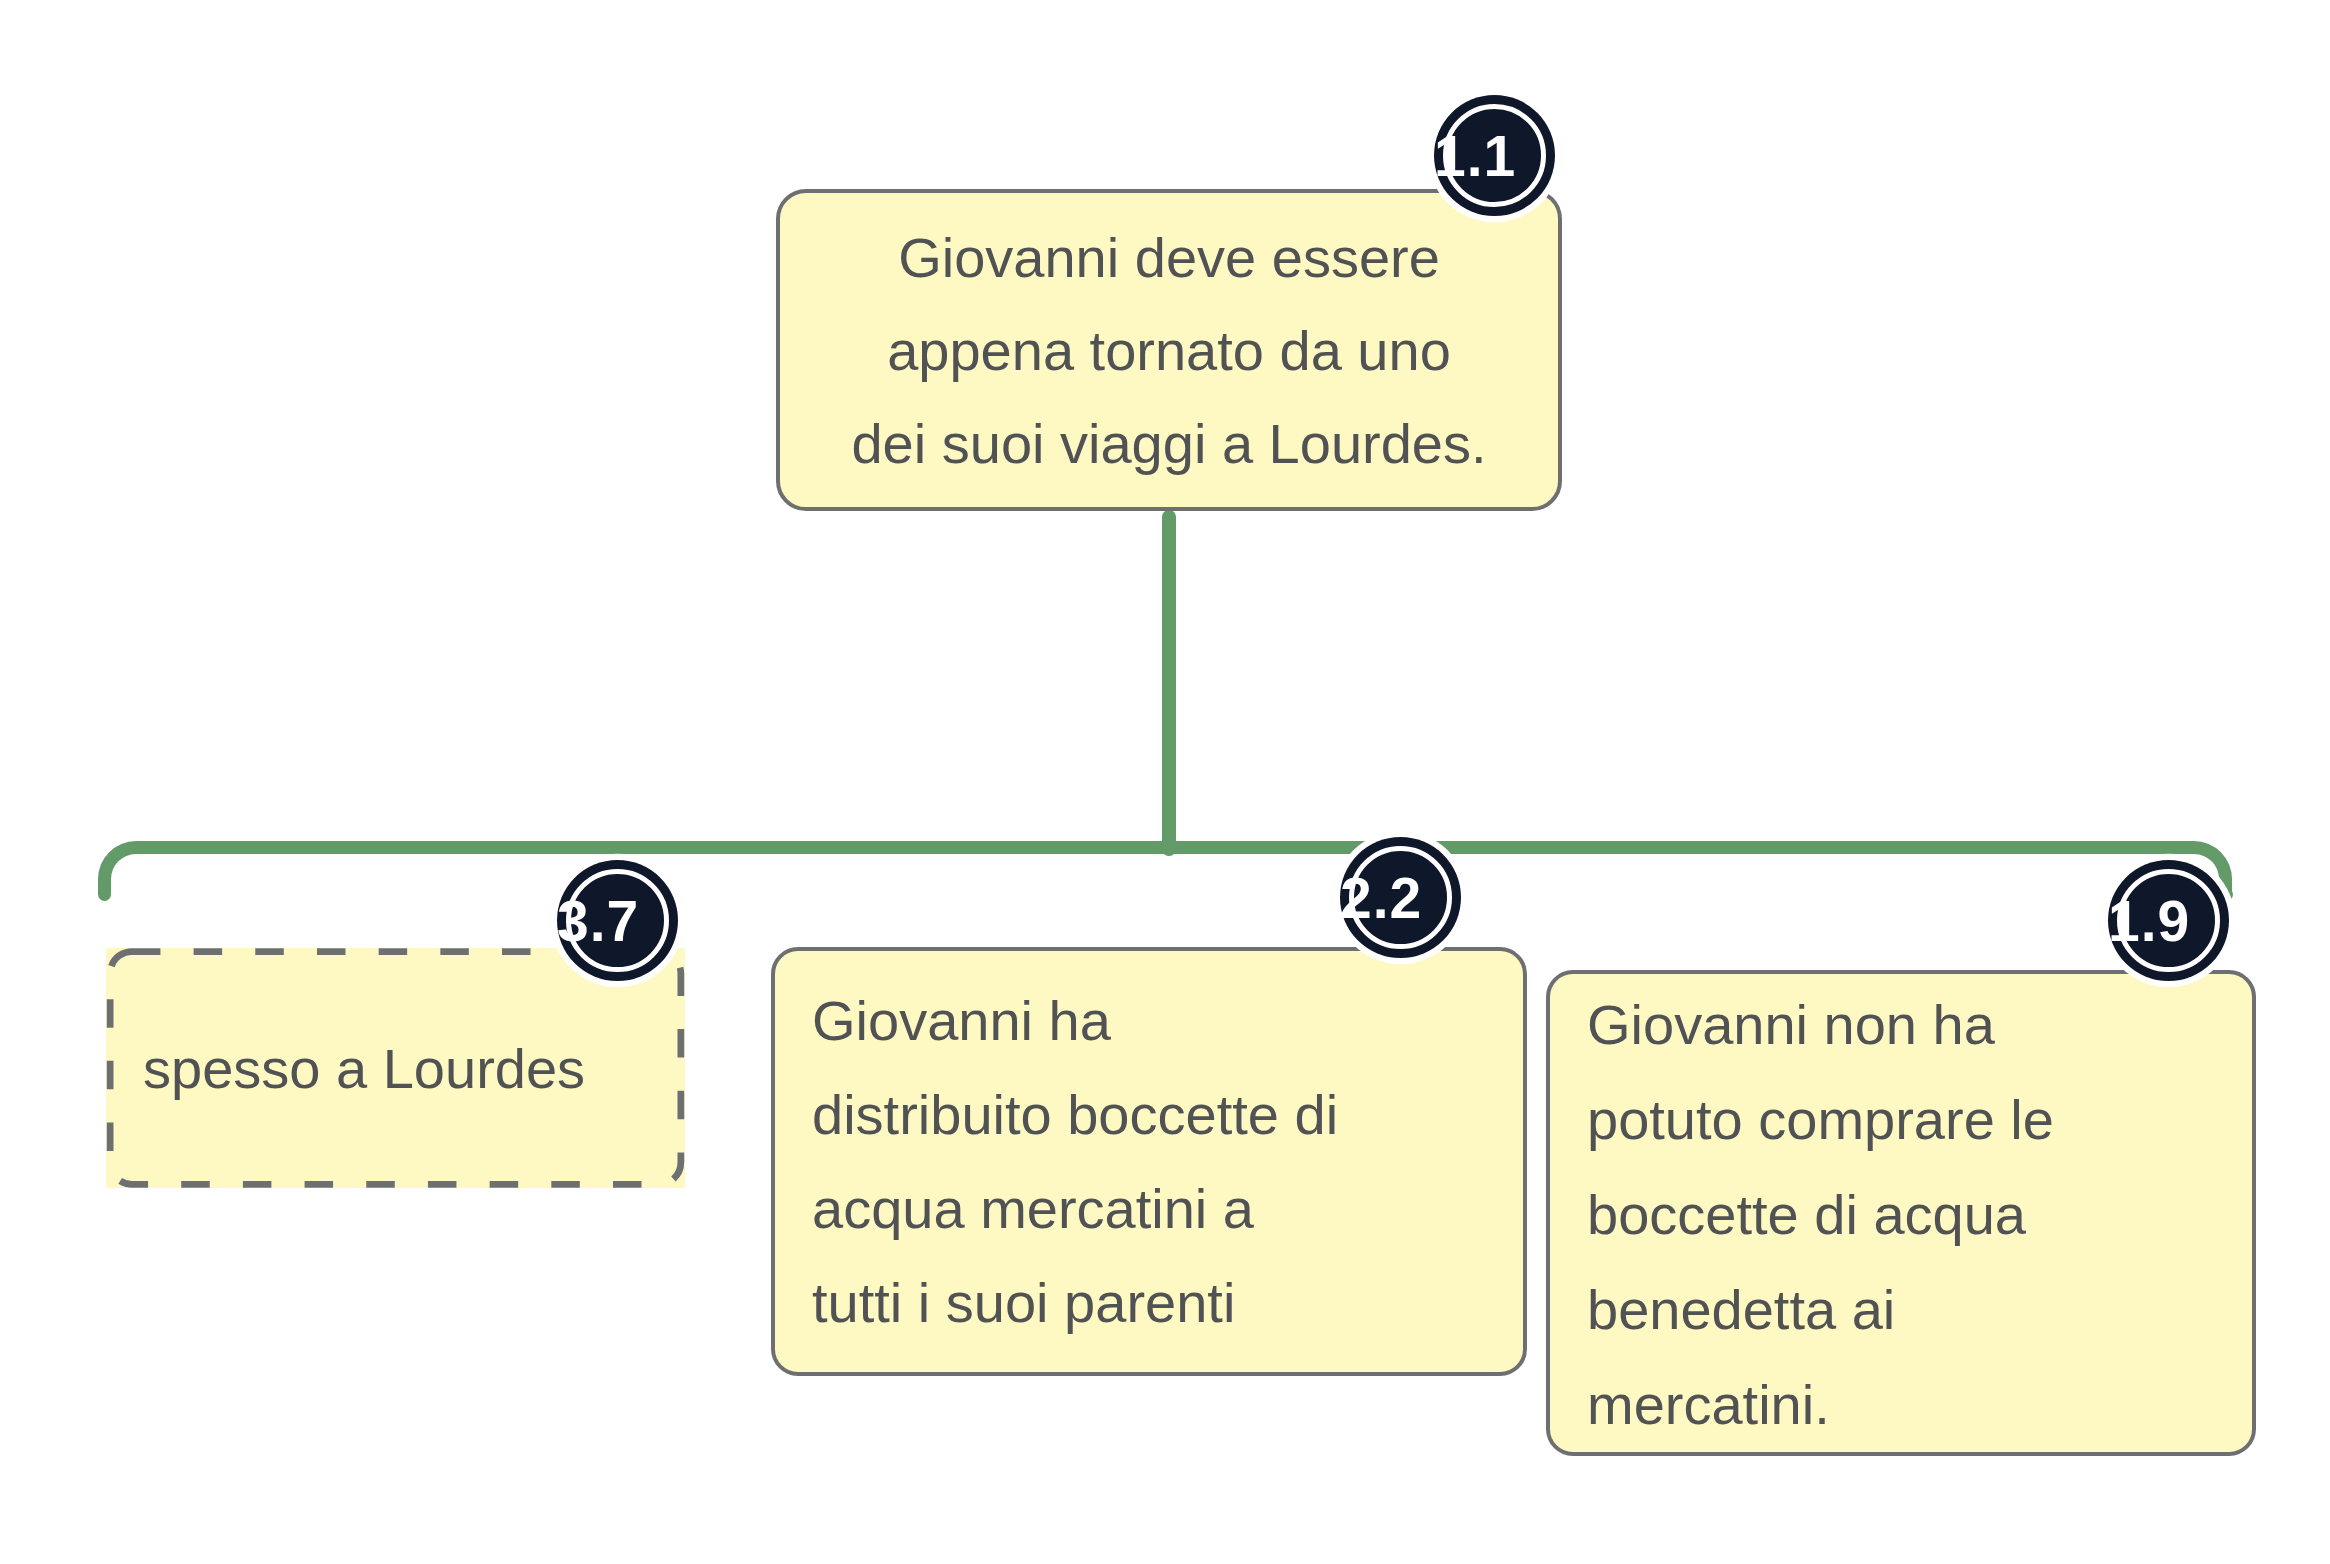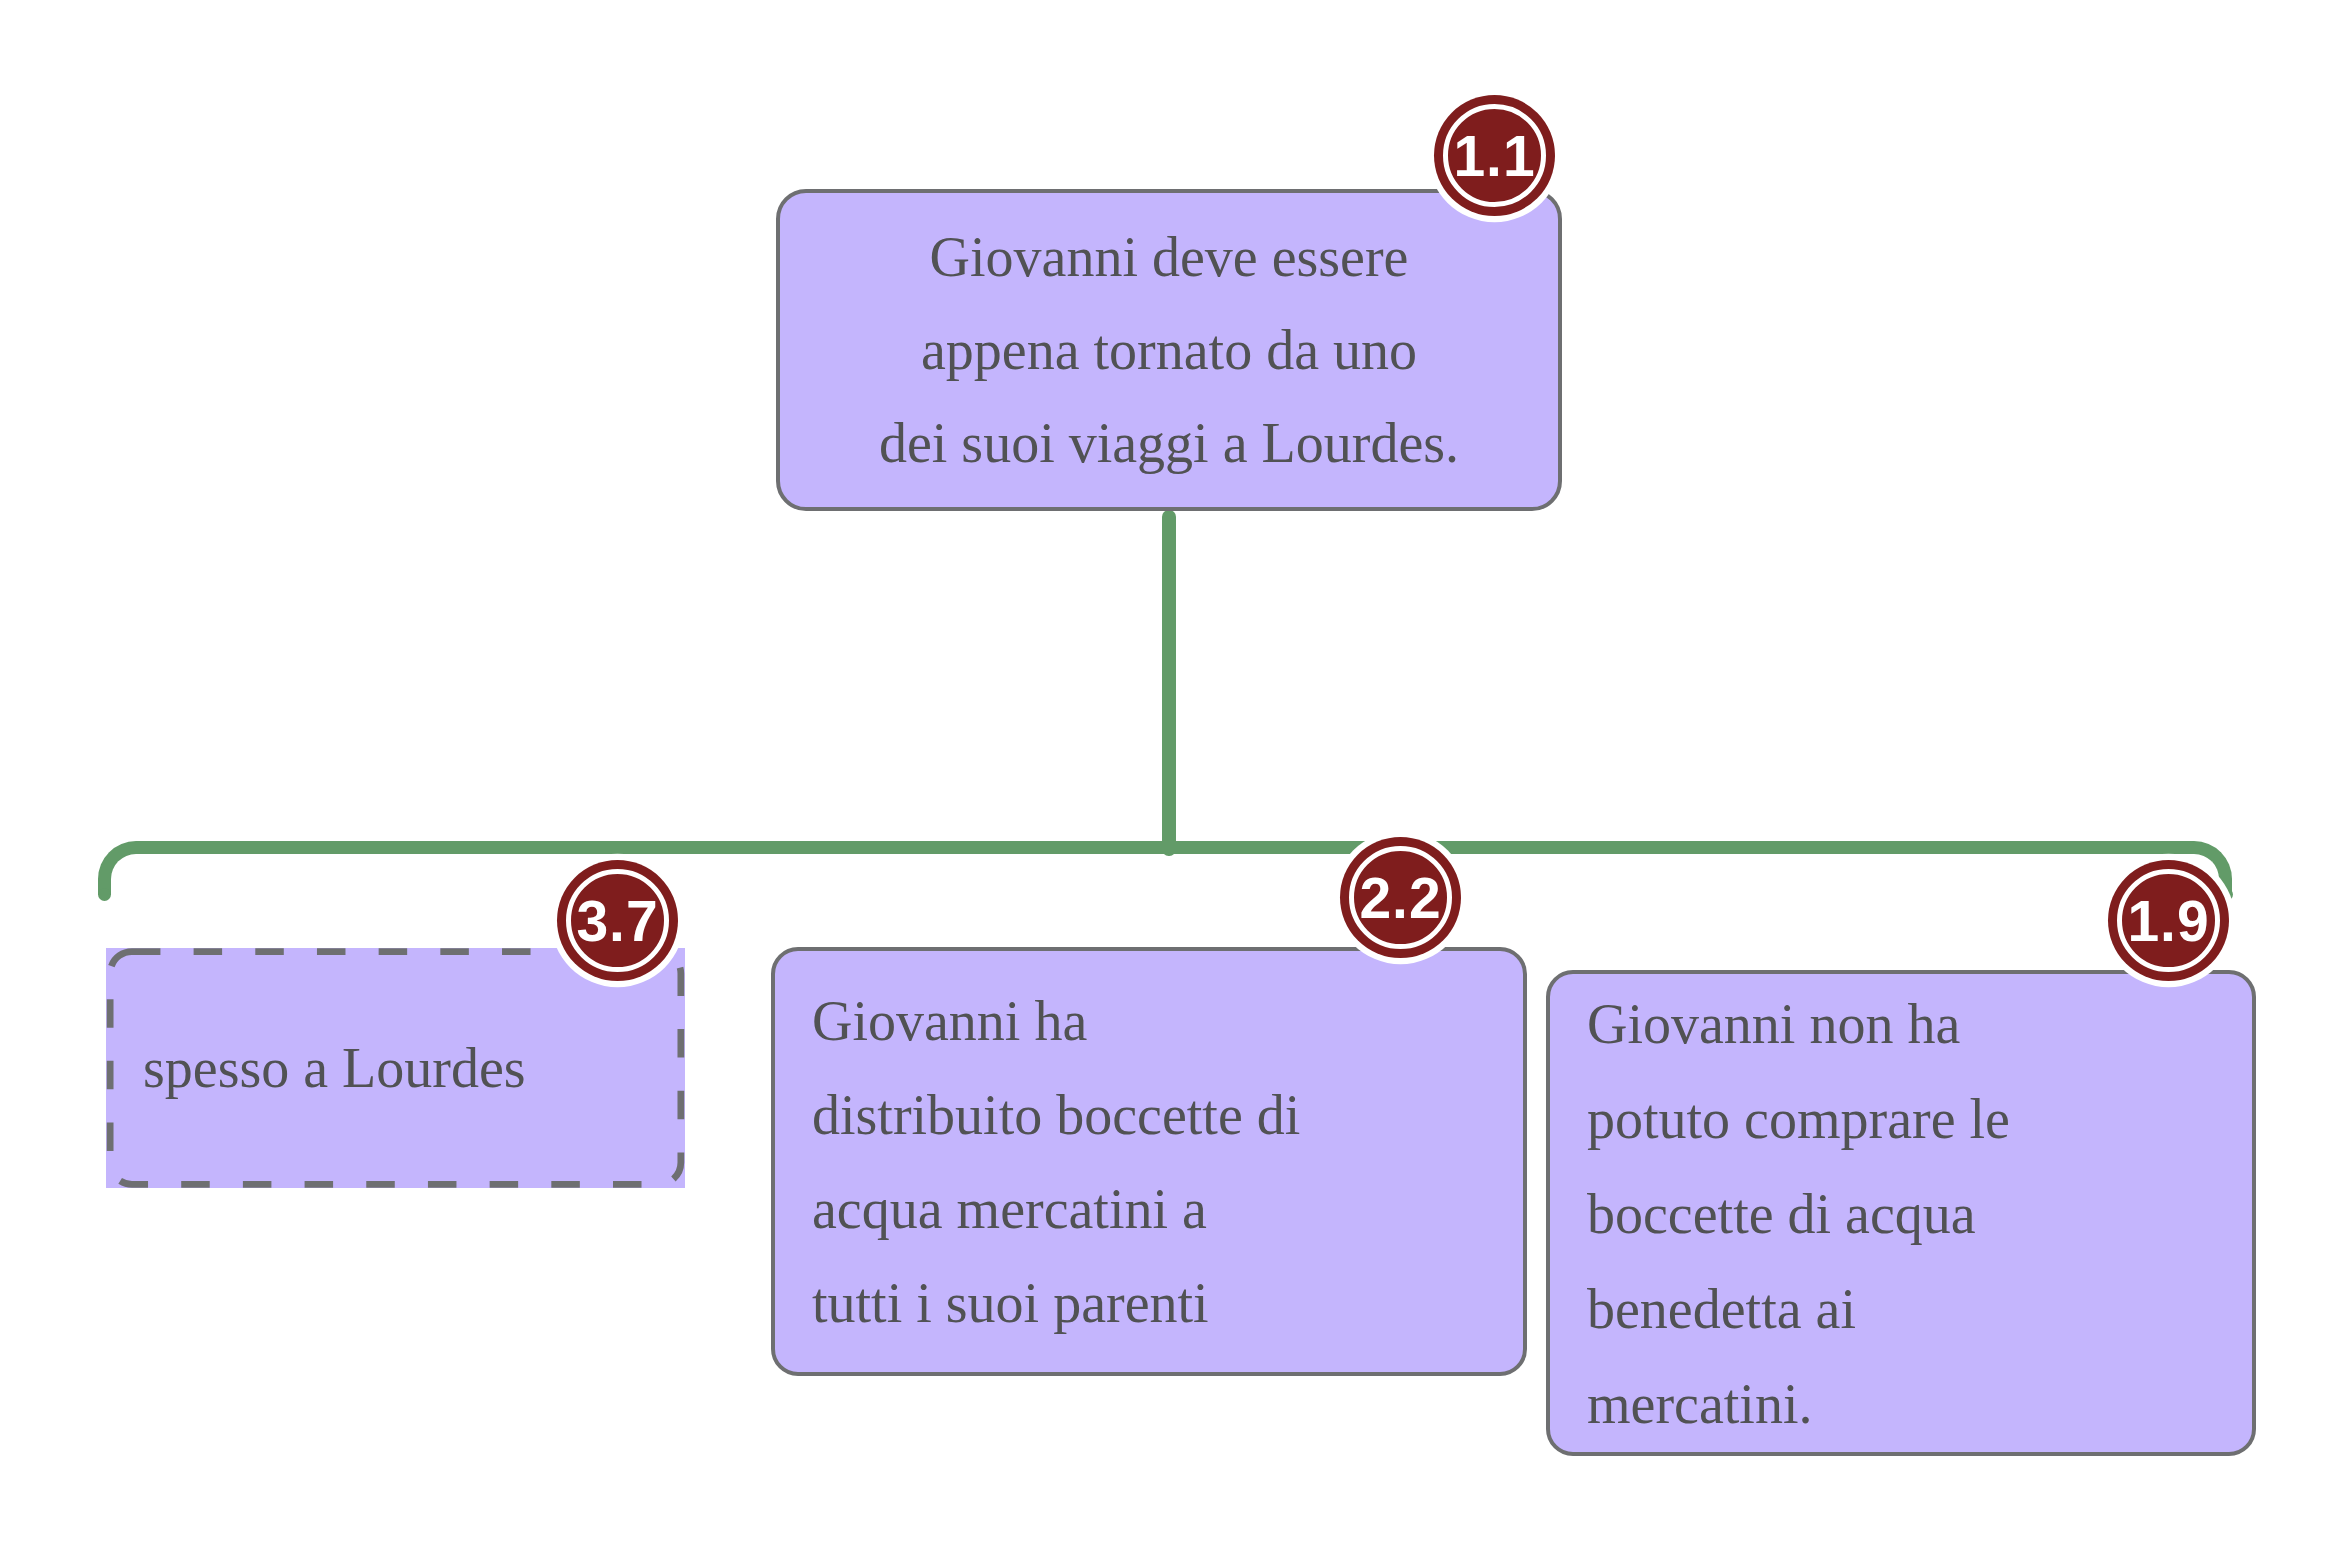--- a/index.html
+++ b/index.html
@@ -40,27 +40,26 @@
     width:13.5px; height:13.5px;
     border-radius:50%;
     background:#629b68;
   }
   .branch::before{left:-13.5px;}
   .branch::after{right:-13.5px;}
 
   
   .node{
     position:absolute;
-    background:#c4b5fd;
+    background:#fef9c3;
     box-sizing:border-box;
     display:flex;
     flex-direction:column;
     justify-content:center;
     z-index:2;
-    font-family:Liberation Serif, serif;
   }
   .node.solid{
     border:4.2px solid #6e6f71;
     border-radius:27px;
   }
   .line{
     font-size:56px;
     line-height:94px;
     color:#515254;
     white-space:nowrap;
@@ -101,25 +100,24 @@
     left:0; top:0;
     width:100%; height:100%;
     pointer-events:none;
   }
 
   
   .badge{
     position:absolute;
     width:121px; height:121px;
     border-radius:50%;
-    background:#7f1d1d;
+    background:#0f172a;
     box-shadow:0 0 0 6.2px #ffffff;
     display:flex;
     align-items:center;
-    justify-content:center;
     z-index:3;
   }
   .badge::before{
     content:"";
     position:absolute;
     inset:8.8px;
     border:5.2px solid #ffffff;
     border-radius:50%;
   }
   .badge span{

